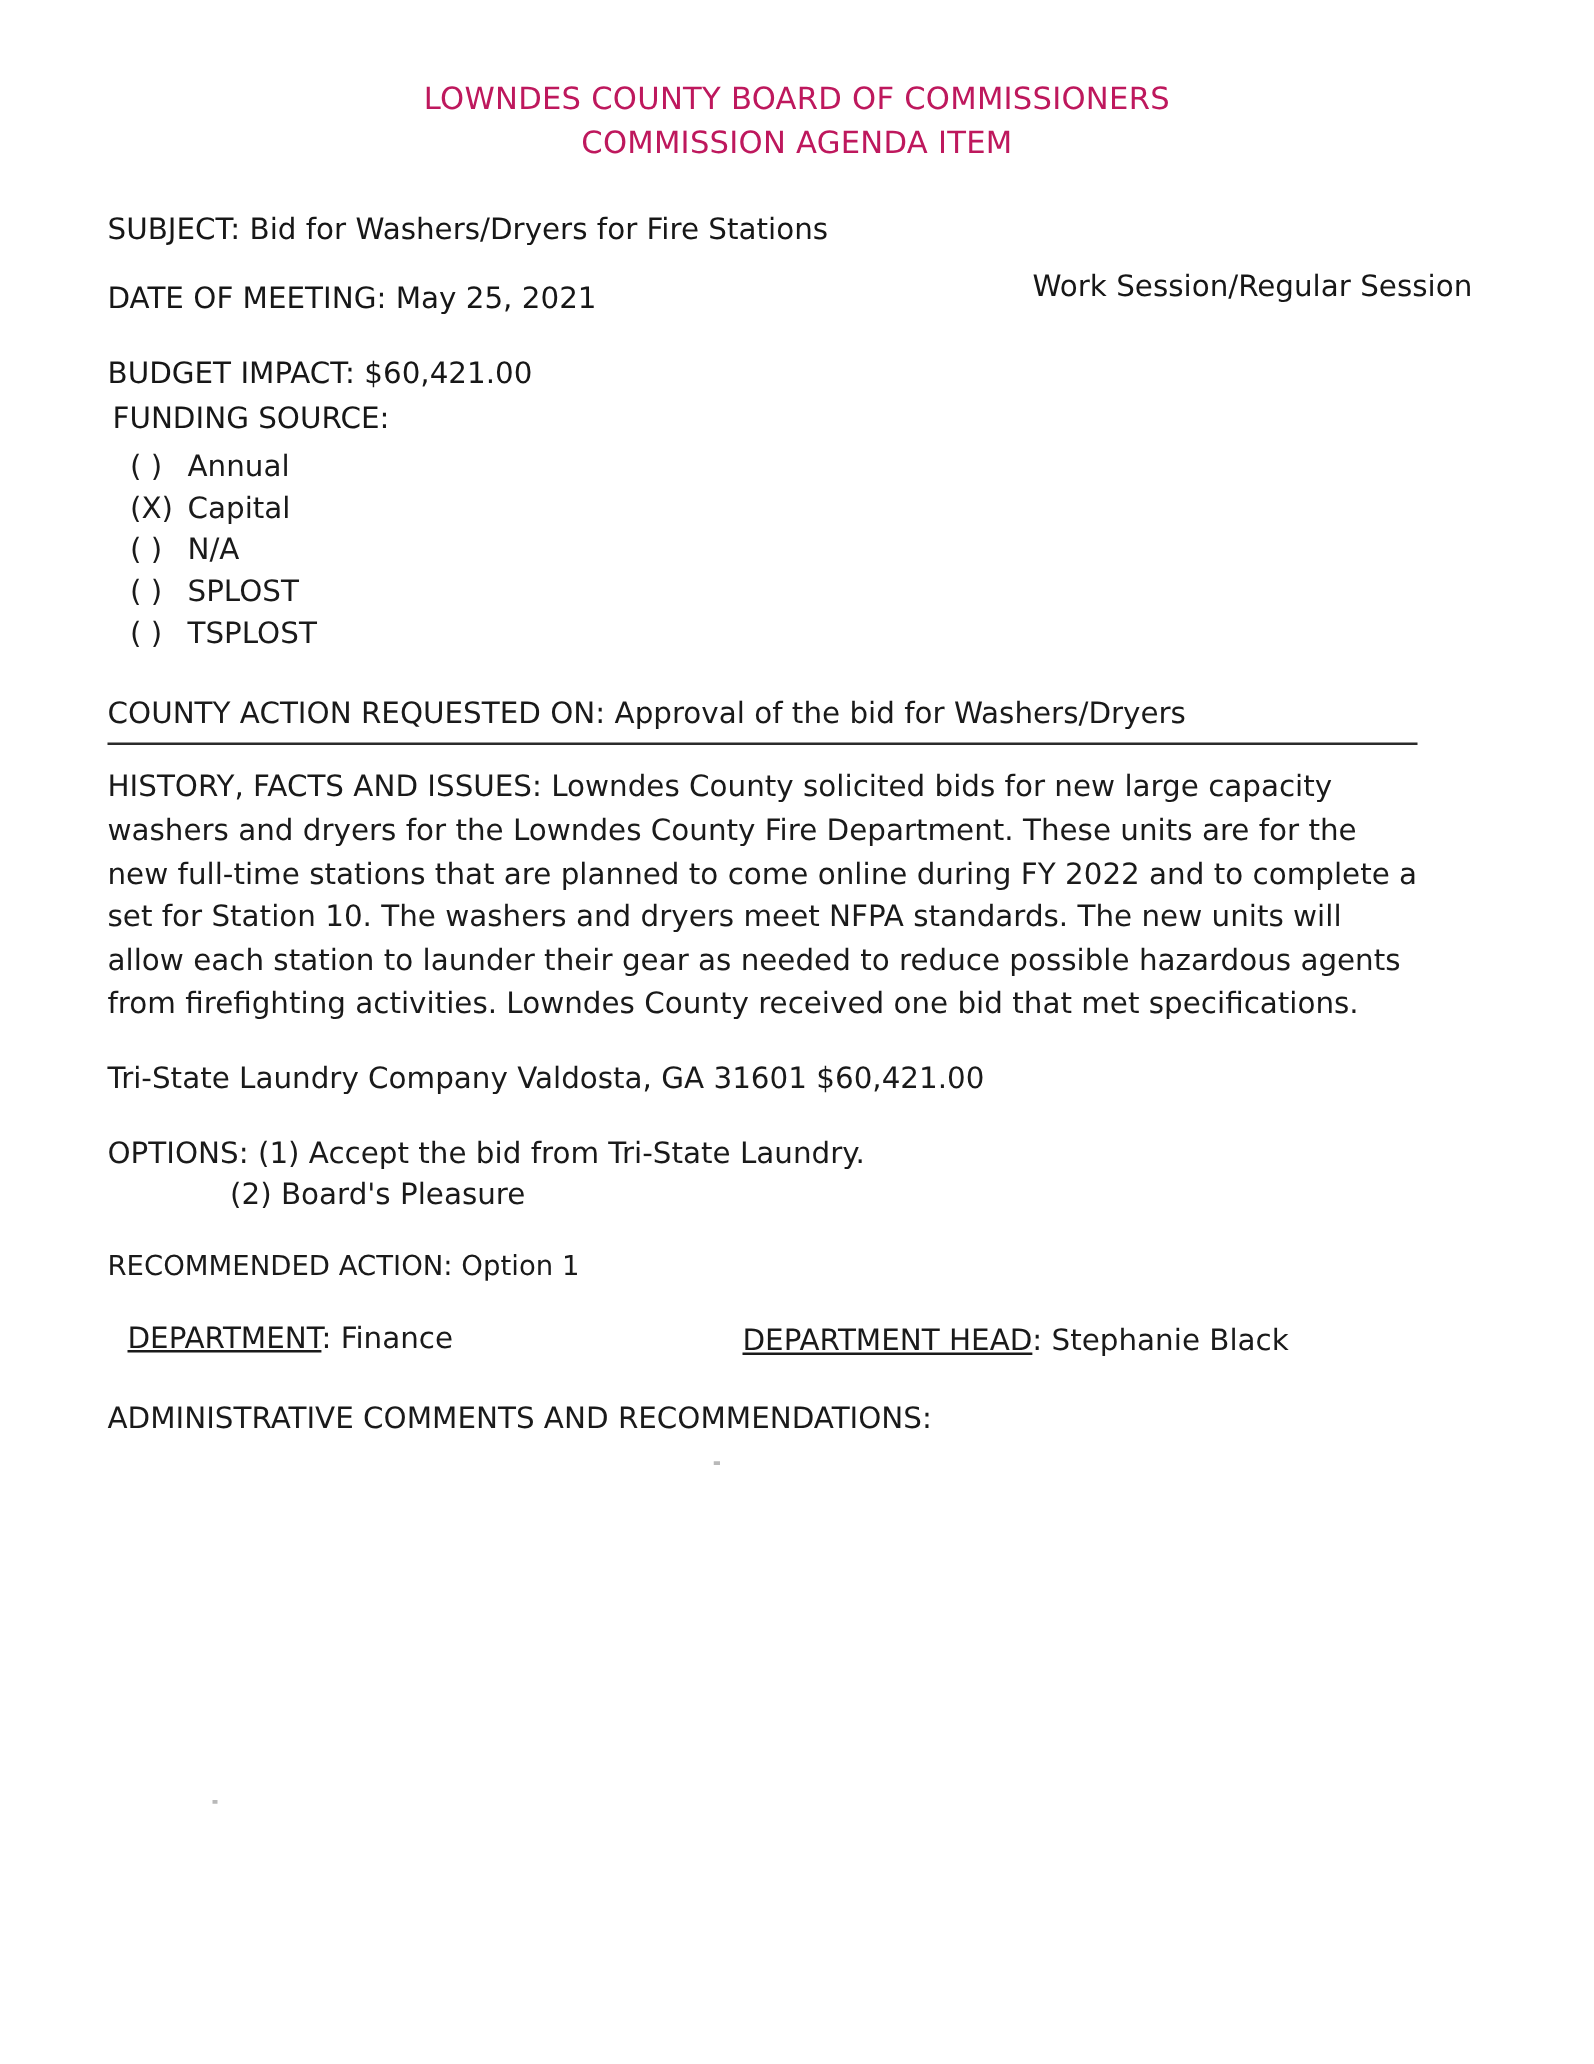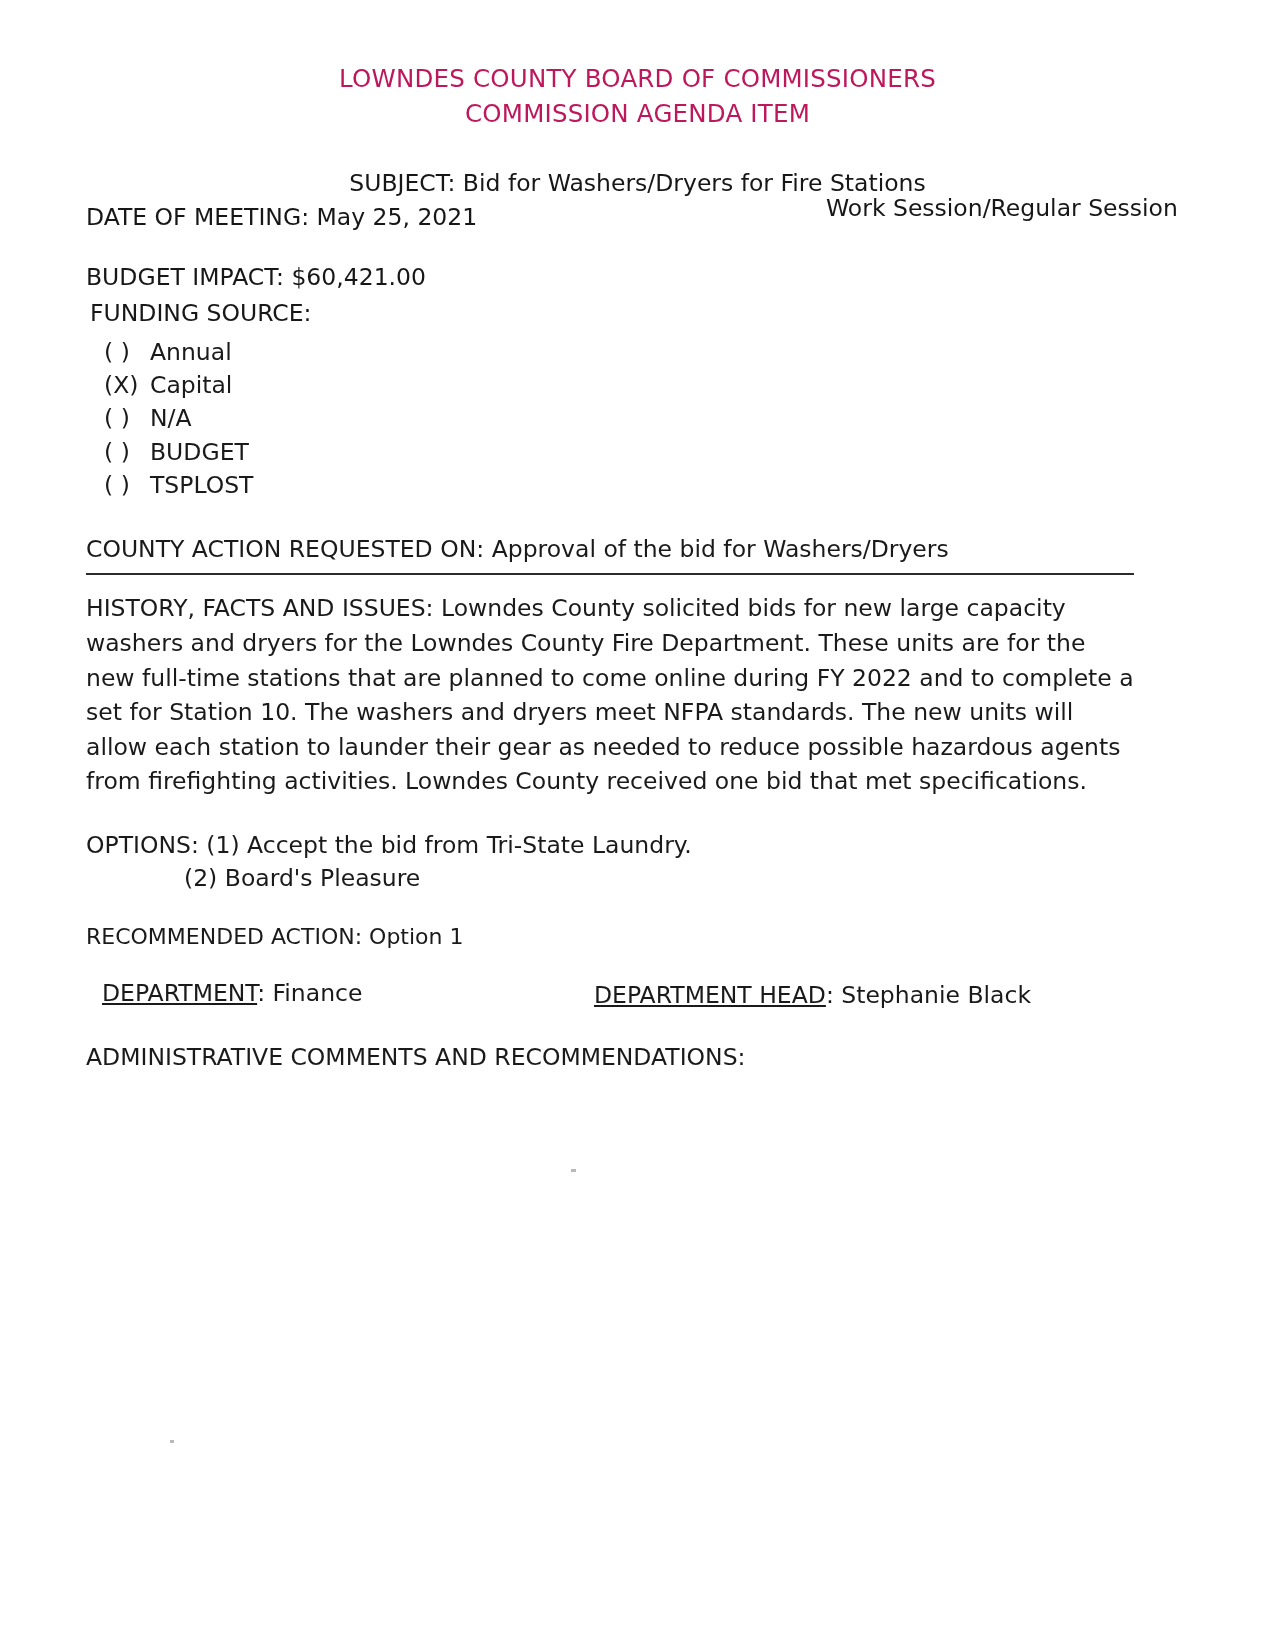--- a/index.html
+++ b/index.html
@@ -36,21 +36,21 @@
     margin-left: 86px;
     margin-right: 86px;
     margin-top: 34px;
   }
   .row-line {
     font-size: 23.5px;
     line-height: 1.45;
     color: #171717;
   }
   .subject {
-    text-align: center;
+    margin-bottom: 21px;
   }
   .meeting-row {
     position: relative;
     height: 34px;
   }
   .meeting-row .date {
     position: absolute;
     left: 0;
     top: 0;
   }
@@ -177,35 +177,36 @@
       <div class="fund-item">
         <span class="fund-mark">(X)</span>
         <span class="fund-label">Capital</span>
       </div>
       <div class="fund-item">
         <span class="fund-mark">(  )</span>
         <span class="fund-label">N/A</span>
       </div>
       <div class="fund-item">
         <span class="fund-mark">(  )</span>
-        <span class="fund-label">BUDGET</span>
+        <span class="fund-label">SPLOST</span>
       </div>
       <div class="fund-item">
         <span class="fund-mark">(  )</span>
         <span class="fund-label">TSPLOST</span>
       </div>
     </div>
 
     <div class="action-block">
       <div class="action-line">COUNTY ACTION REQUESTED ON: Approval of the bid for Washers/Dryers</div>
       <div class="rule"></div>
     </div>
 
     <div class="history">HISTORY, FACTS AND ISSUES: Lowndes County solicited bids for new large capacity washers and dryers for the Lowndes County Fire Department. These units are for the new full-time stations that are planned to come online during FY 2022 and to complete a set for Station 10.  The washers and dryers meet NFPA standards. The new units will allow each station to launder their gear as needed to reduce possible hazardous agents from firefighting activities. Lowndes County received one bid that met specifications.</div>
 
+    <div class="vendor">Tri-State Laundry Company    Valdosta, GA 31601   $60,421.00</div>
 
     <div class="options">
       <div>OPTIONS:  (1) Accept the bid from Tri-State Laundry.</div>
       <div class="opt2">(2) Board's Pleasure</div>
     </div>
 
     <div class="recommended">RECOMMENDED ACTION: Option 1</div>
 
     <div class="dept-row">
       <div class="dept"><span class="u">DEPARTMENT</span><span>: Finance</span></div>

